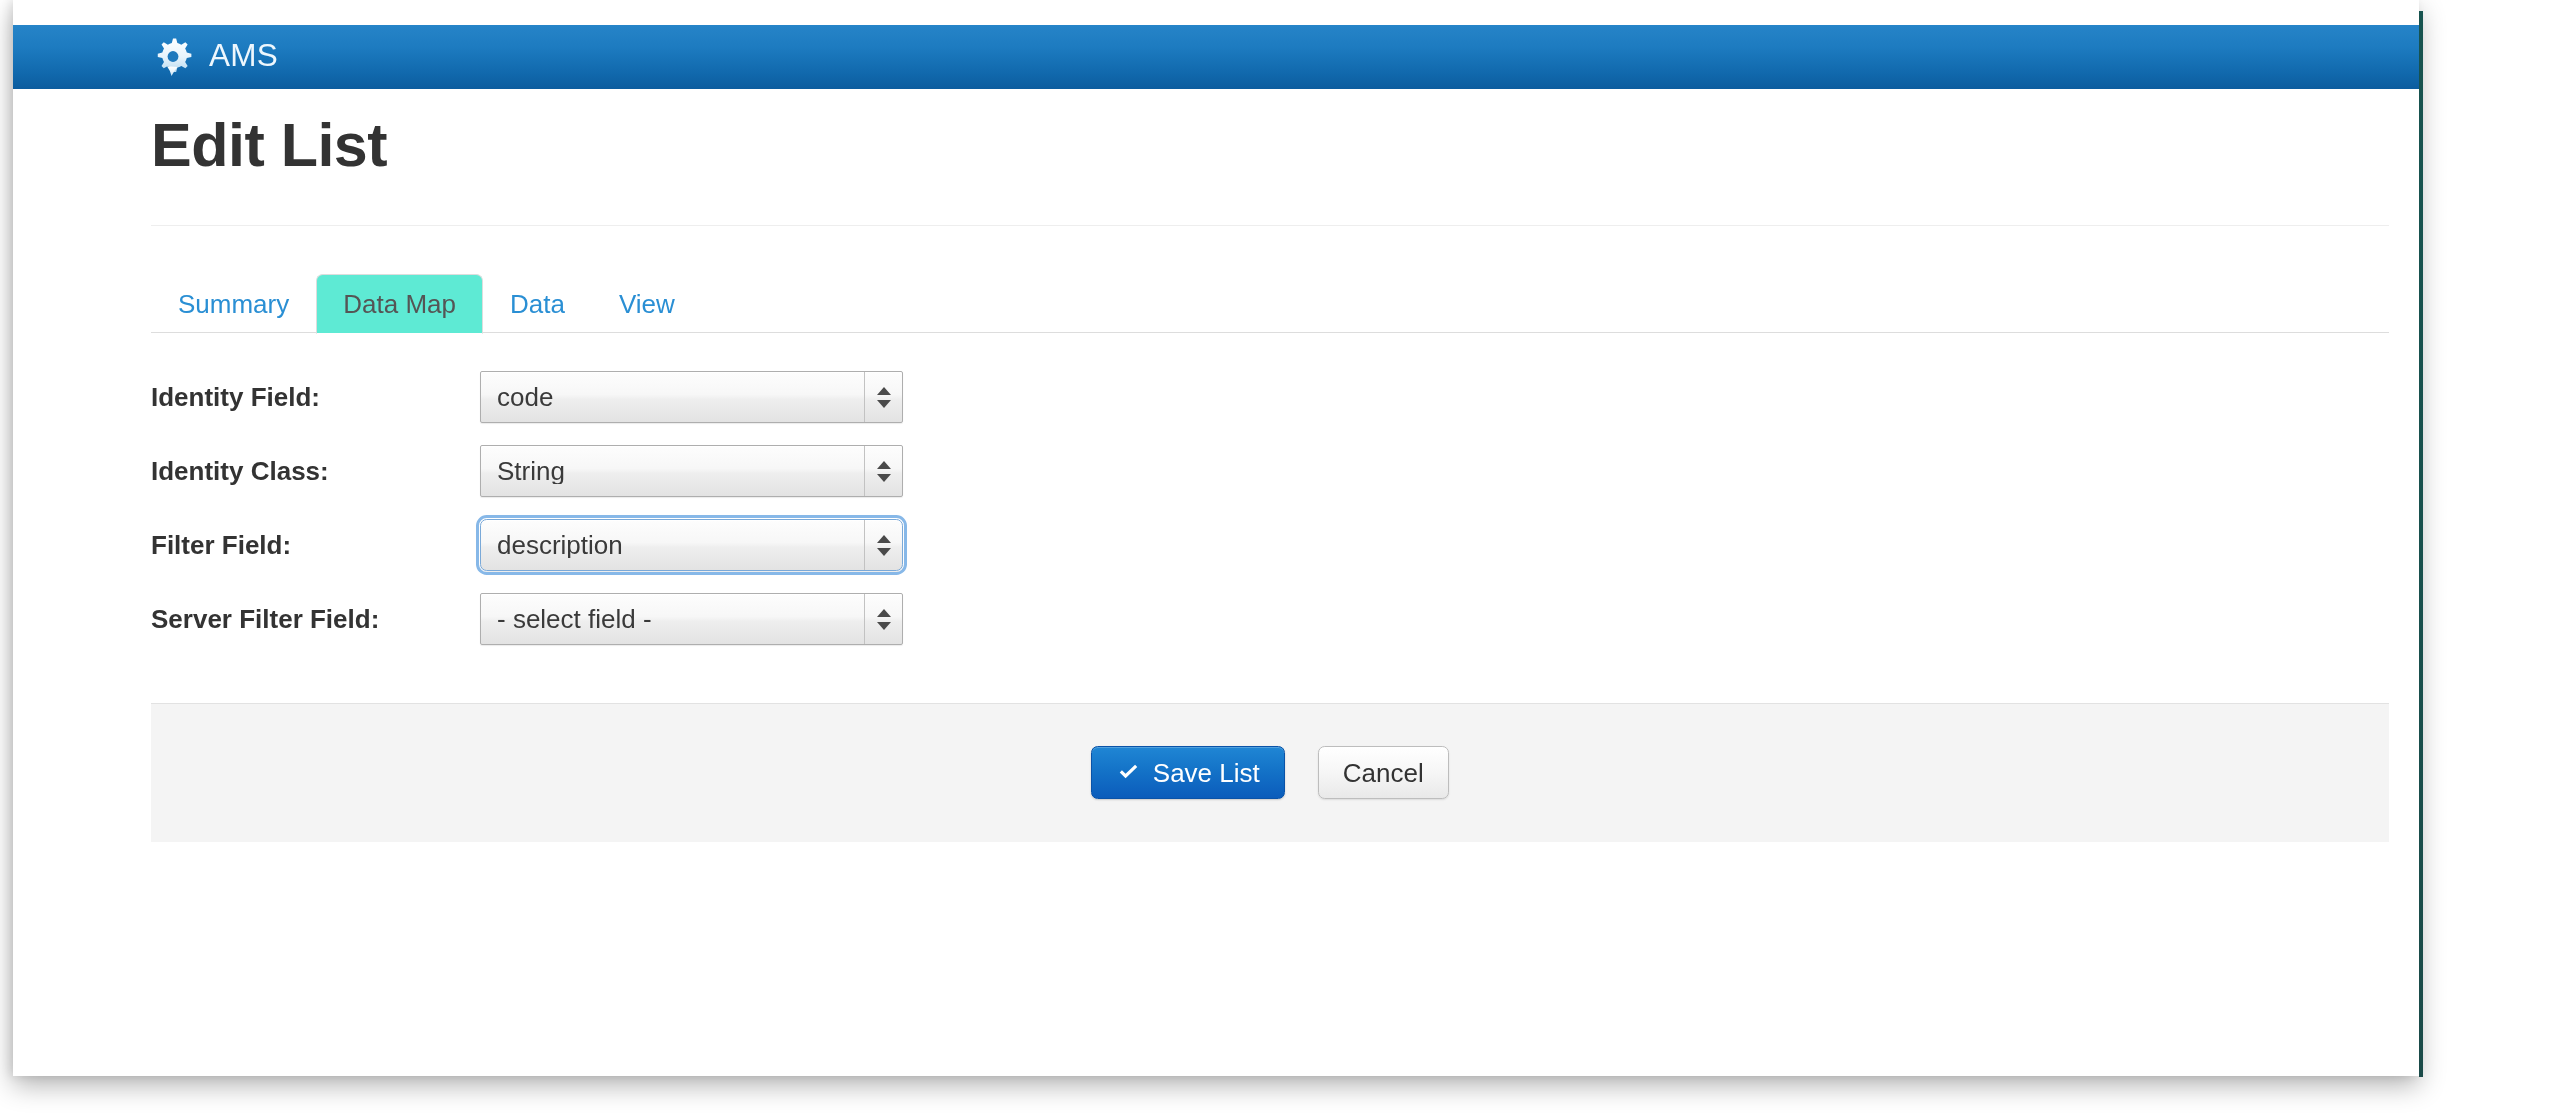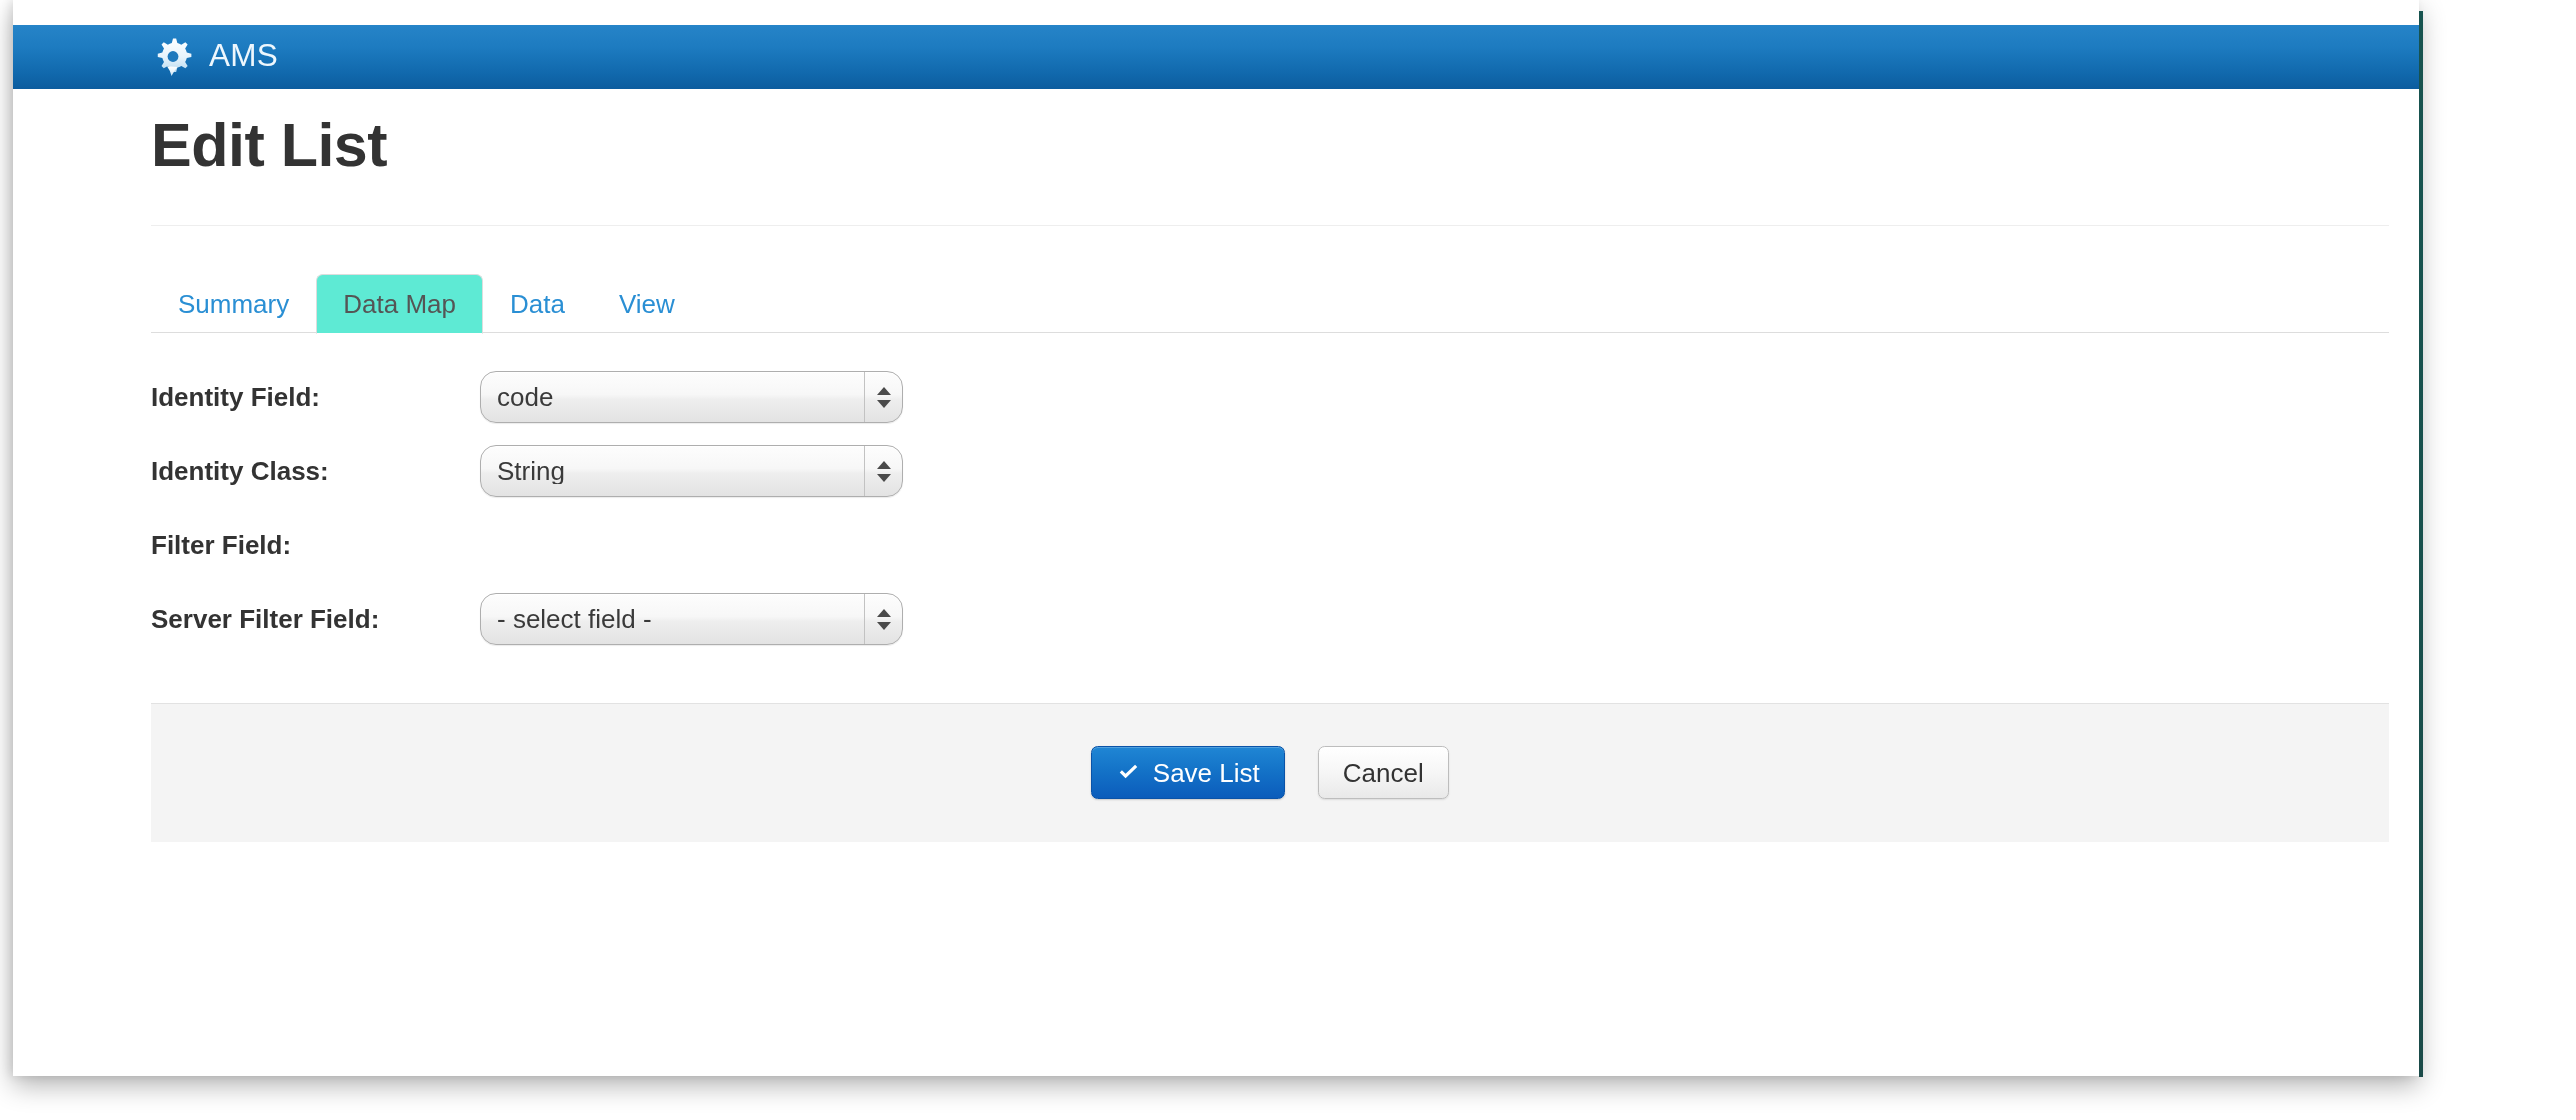--- a/index.html
+++ b/index.html
@@ -159,21 +159,21 @@
     line-height: 1;
     white-space: nowrap;
   }
 
   
   .select {
     position: relative;
     width: 423px;
     height: 52px;
     border: 1px solid #aeaeae;
-    border-radius: 16px;
+    border-radius: 2px;
     background: linear-gradient(to bottom, #fdfdfd 0%, #f7f7f7 45%, #eeeeee 55%, #e3e3e3 100%);
     box-shadow: 0 1px 1px rgba(0,0,0,0.08), inset 0 1px 0 rgba(255,255,255,0.9);
     display: flex;
     align-items: center;
     cursor: default;
   }
 
   .select.focused {
     outline: 3.8px solid #87b8e8;
     outline-offset: 1px;
@@ -324,20 +324,27 @@
           <span class="select-stepper">
             <span class="arrow-up"></span>
             <span class="arrow-down"></span>
           </span>
         </div>
       </div>
 
 
       <div class="form-row">
         <div class="form-label">Filter Field:</div>
+        <div class="select focused">
+          <span class="select-value">description</span>
+          <span class="select-stepper">
+            <span class="arrow-up"></span>
+            <span class="arrow-down"></span>
+          </span>
+        </div>
       </div>
 
       <div class="form-row">
         <div class="form-label">Server Filter Field:</div>
         <div class="select">
           <span class="select-value">- select field -</span>
           <span class="select-stepper">
             <span class="arrow-up"></span>
             <span class="arrow-down"></span>
           </span>

